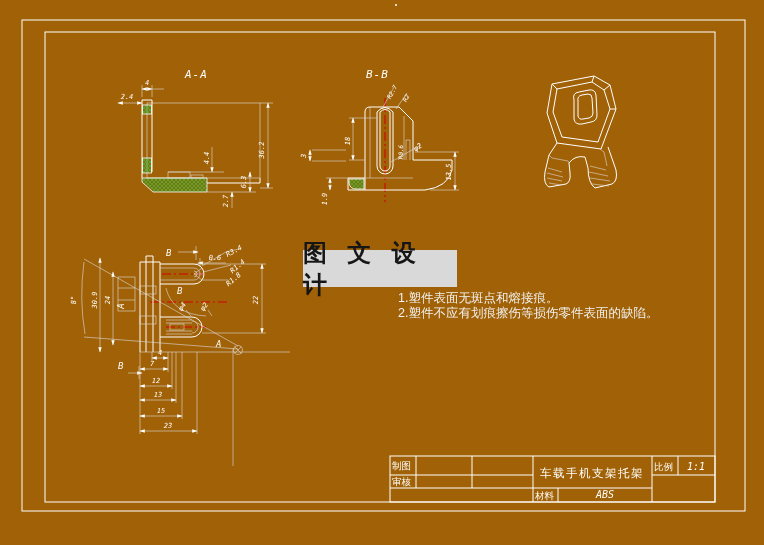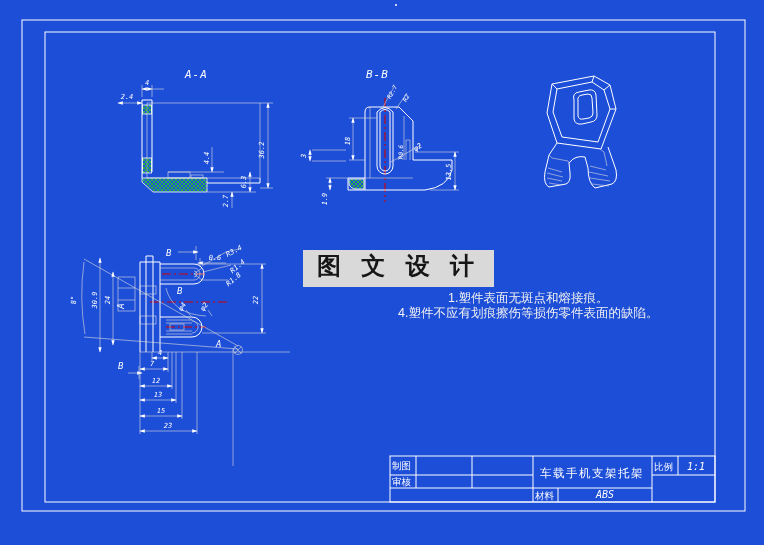--- a/index.html
+++ b/index.html
@@ -1,33 +1,33 @@
 <!DOCTYPE html>
 <html><head>
 <meta charset="utf-8">
 <style>
   html,body{margin:0;padding:0;background:#161b22;}
-  #canvas{position:relative;width:764px;height:545px;background:#1d4ed8;overflow:hidden;
+  #canvas{position:relative;width:764px;height:545px;background:#a16207;overflow:hidden;
           font-family:"Liberation Sans",sans-serif;}
   svg text{fill:#ffffff;font-family:"DejaVu Sans Mono",monospace;font-style:italic;}
   svg text.cn{font-style:normal;font-family:"Liberation Sans",sans-serif;}
   .dim{font-size:7px;}
   .dimS{font-size:6px;}
   .vt{font-size:11px;letter-spacing:1px;}
   .sec{font-size:9px;}
   .s{stroke:#ffffff;stroke-width:1;fill:none;}
   .t{stroke:#dcdcdc;stroke-width:0.6;fill:none;}
   .center{stroke:#d40000;stroke-width:1.1;fill:none;stroke-dasharray:9 3 2 3;}
   .hf{fill:url(#hatch);stroke:#ffffff;stroke-width:0.8;}
-  #watermark{position:absolute;left:303px;top:250px;width:191px;height:37px;background:#d9d9d9;
-             display:flex;justify-content:center;color:#161616;
+  #watermark{position:absolute;left:303px;top:250px;width:154px;height:37px;background:#d9d9d9;
+             display:flex;align-items:center;justify-content:center;color:#161616;
              font-family:"DejaVu Serif",serif;font-weight:bold;font-size:24px;letter-spacing:6px;}
   #tech{position:absolute;left:383px;top:291px;color:#f0f0f0;font-size:12.5px;line-height:15px;
         white-space:nowrap;}
-  #tech .items{margin-left:15px;text-align:center;}
+  #tech .items{margin-left:15px;}
 </style>
 </head>
 <body>
 
 <div id="canvas">
 
 <svg width="764" height="545" viewBox="0 0 764 545">
   <defs>
     <pattern id="hatch" width="4" height="4" patternUnits="userSpaceOnUse">
       <path d="M0,4 L4,0 M0,0 L4,4" stroke="#2EBE3C" stroke-width="0.9"></path>
@@ -246,17 +246,17 @@
 
 
 <div id="watermark">
   <span>图 文 设 计</span>
 </div>
 
 
 <div id="tech">
   <div class="items">
     <div>1.塑件表面无斑点和熔接痕。</div>
-    <div>4.塑件不应有划痕擦伤等损伤零件表面的缺陷。</div>
+    <div>2.塑件不应有划痕擦伤等损伤零件表面的缺陷。</div>
   </div>
 </div>
 
 </div>
 
 </body></html>

